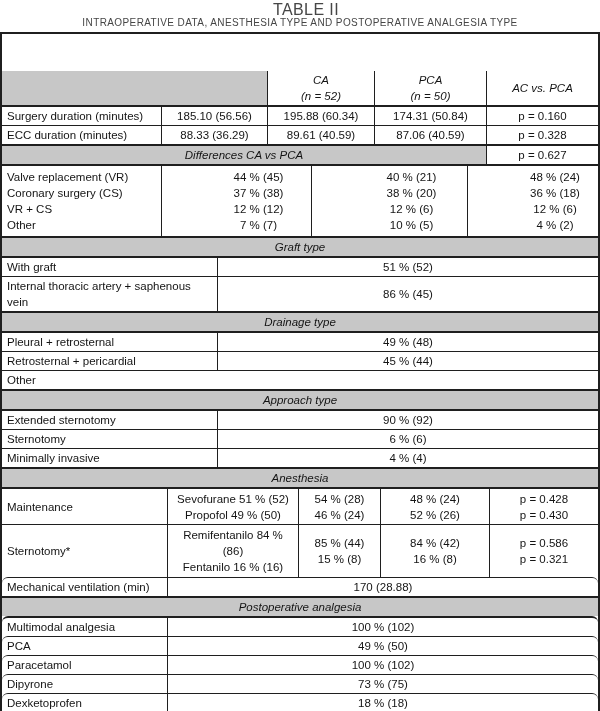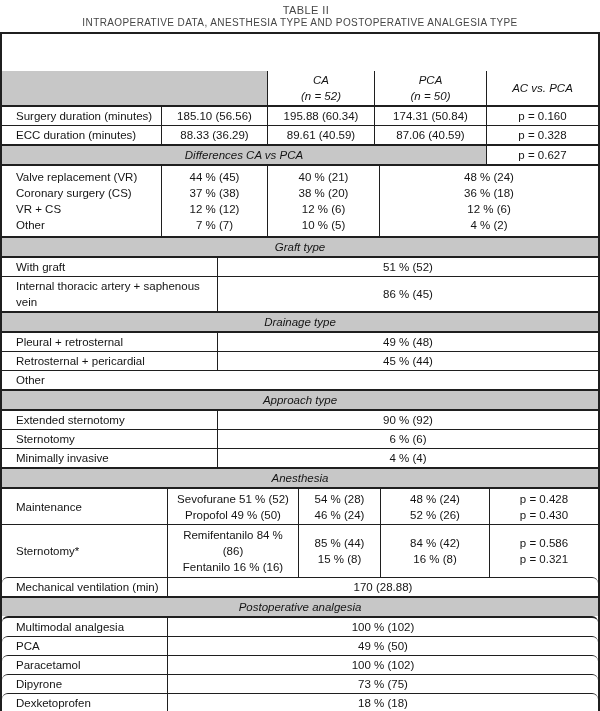--- a/index.html
+++ b/index.html
@@ -9,41 +9,41 @@
   }
   html,body{margin:0;padding:0;background:#ffffff;}
   body{
     width:600px;height:711px;overflow:hidden;
     font-family:"Liberation Sans","DejaVu Sans",sans-serif;
     color:var(--ink);
     -webkit-font-smoothing:antialiased;
   }
   .page{padding-top:4px;}
   .title-block{text-align:center;color:#464646;letter-spacing:.4px;}
-  .t-line1{font-size:11px;line-height:12px;margin-left:12px;}
+  .t-line1{font-size:16px;line-height:12px;margin-left:12px;}
   .t-line2{font-size:10px;line-height:14px;}
   .tbl{width:596px;margin:2px auto 0 auto;border:2px solid var(--bc);}
   .row{display:grid;border-top:1px solid var(--bc);}
   .tbl > .row:first-child{border-top:none;margin-top:37px;}
   .bt2{border-top-width:2px;}
   .c{
     border-right:1px solid var(--bc);
     display:flex;flex-direction:column;justify-content:center;align-items:center;
     text-align:center;font-size:11.5px;line-height:16px;
     padding:1px 3px;box-sizing:border-box;min-width:0;
   }
   .row > .c:last-child{border-right:none;}
-  .lbl{align-items:flex-start;text-align:left;padding-left:14px;}
+  .lbl{align-items:flex-start;text-align:left;padding-left:5px;}
   .left{align-items:flex-start;text-align:left;padding-left:6px;}
   .band{background:var(--band);font-style:italic;}
   .it{font-style:italic;}
   
   .g-head{grid-template-columns:266px 107px 112px auto;}
   .g5   {grid-template-columns:160px 106px 107px 112px auto;}
-  .g4   {grid-template-columns:160px 106px 112px auto;}
+  .g4   {grid-template-columns:160px 106px 112px auto;gap:44px;}
   .g-diff{grid-template-columns:485px auto;}
   .g1   {grid-template-columns:100%;}
   .g2a  {grid-template-columns:216px auto;}
   .g2b  {grid-template-columns:166px auto;border-radius:6px;}
   .g-an {grid-template-columns:166px 131px 82px 109px auto;}
   
   .h17 .c{min-height:17px;}
   .h18 .c{min-height:18px;}
   .h32 .c{min-height:32px;}
   .h34 .c{min-height:35px;}

